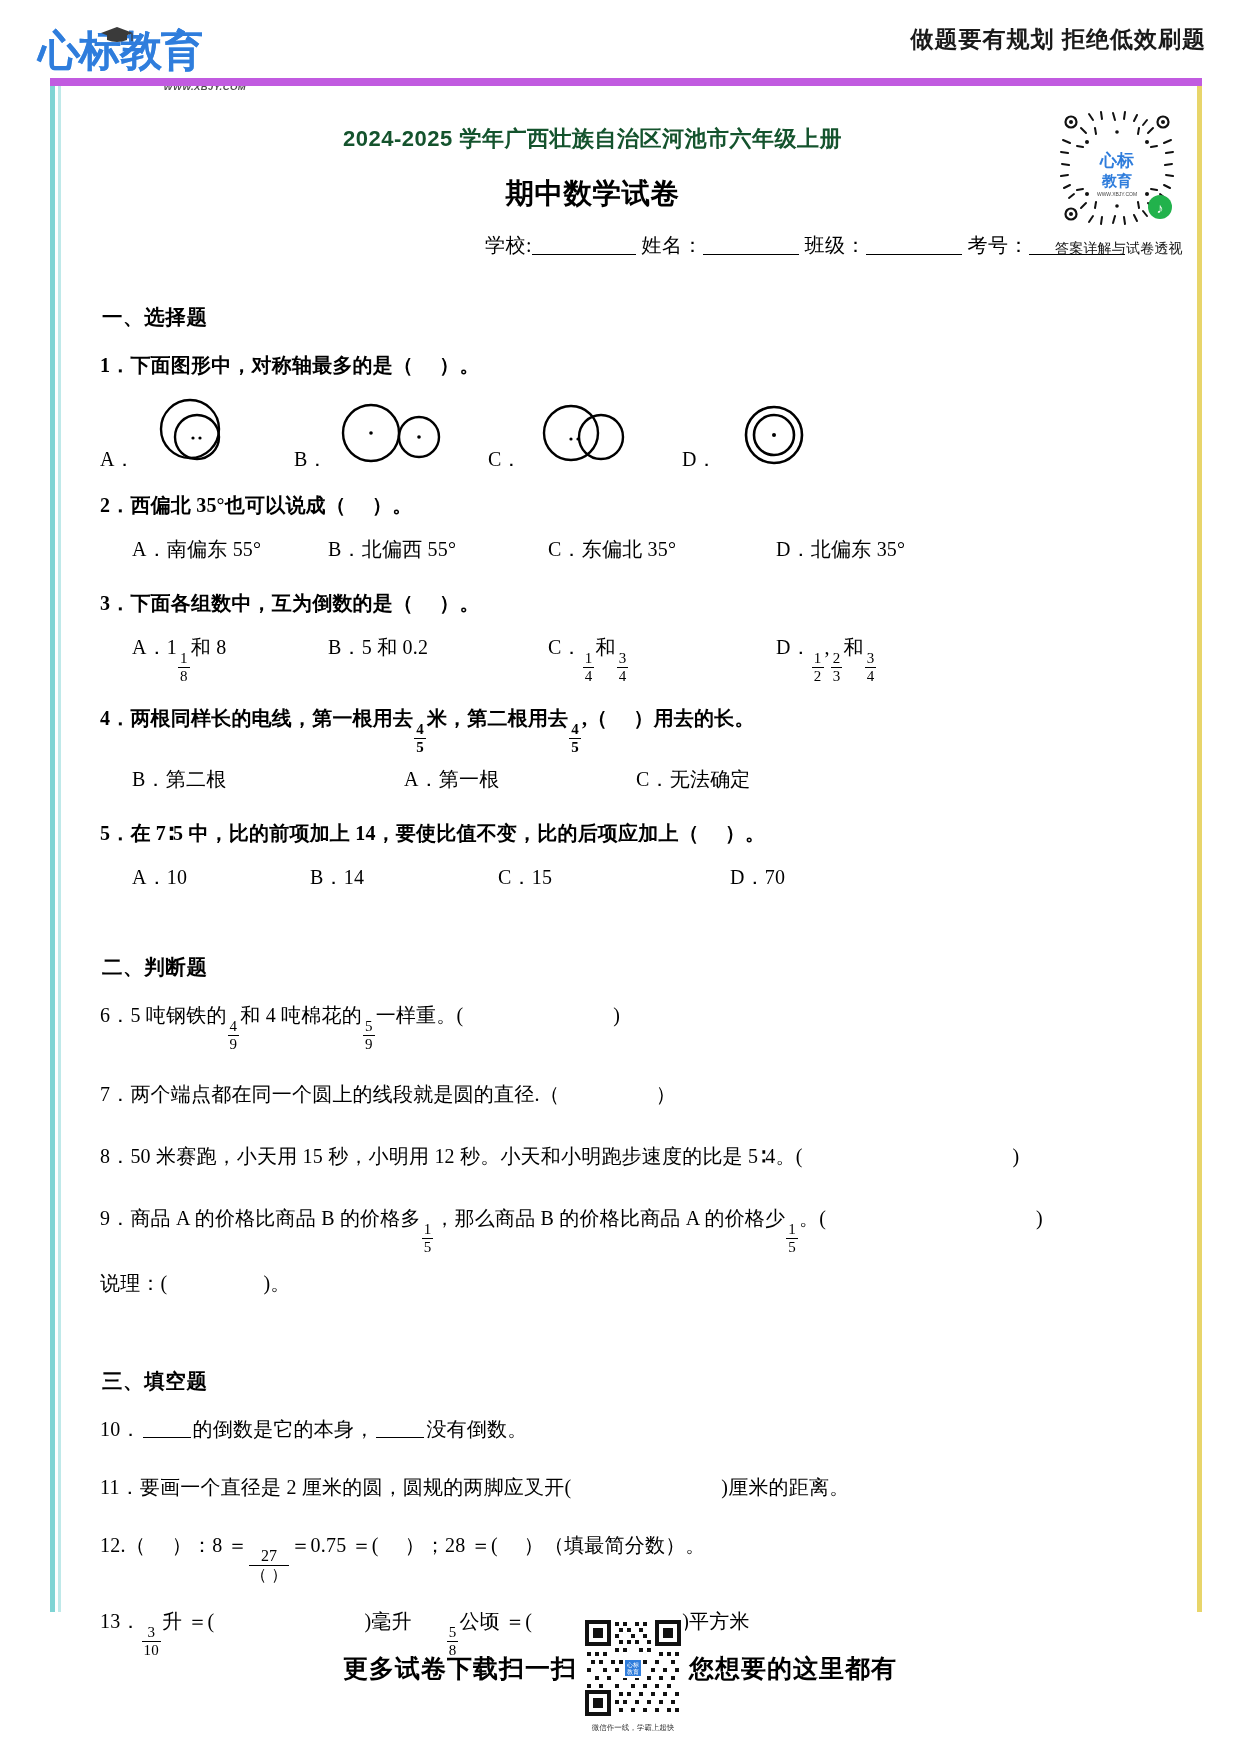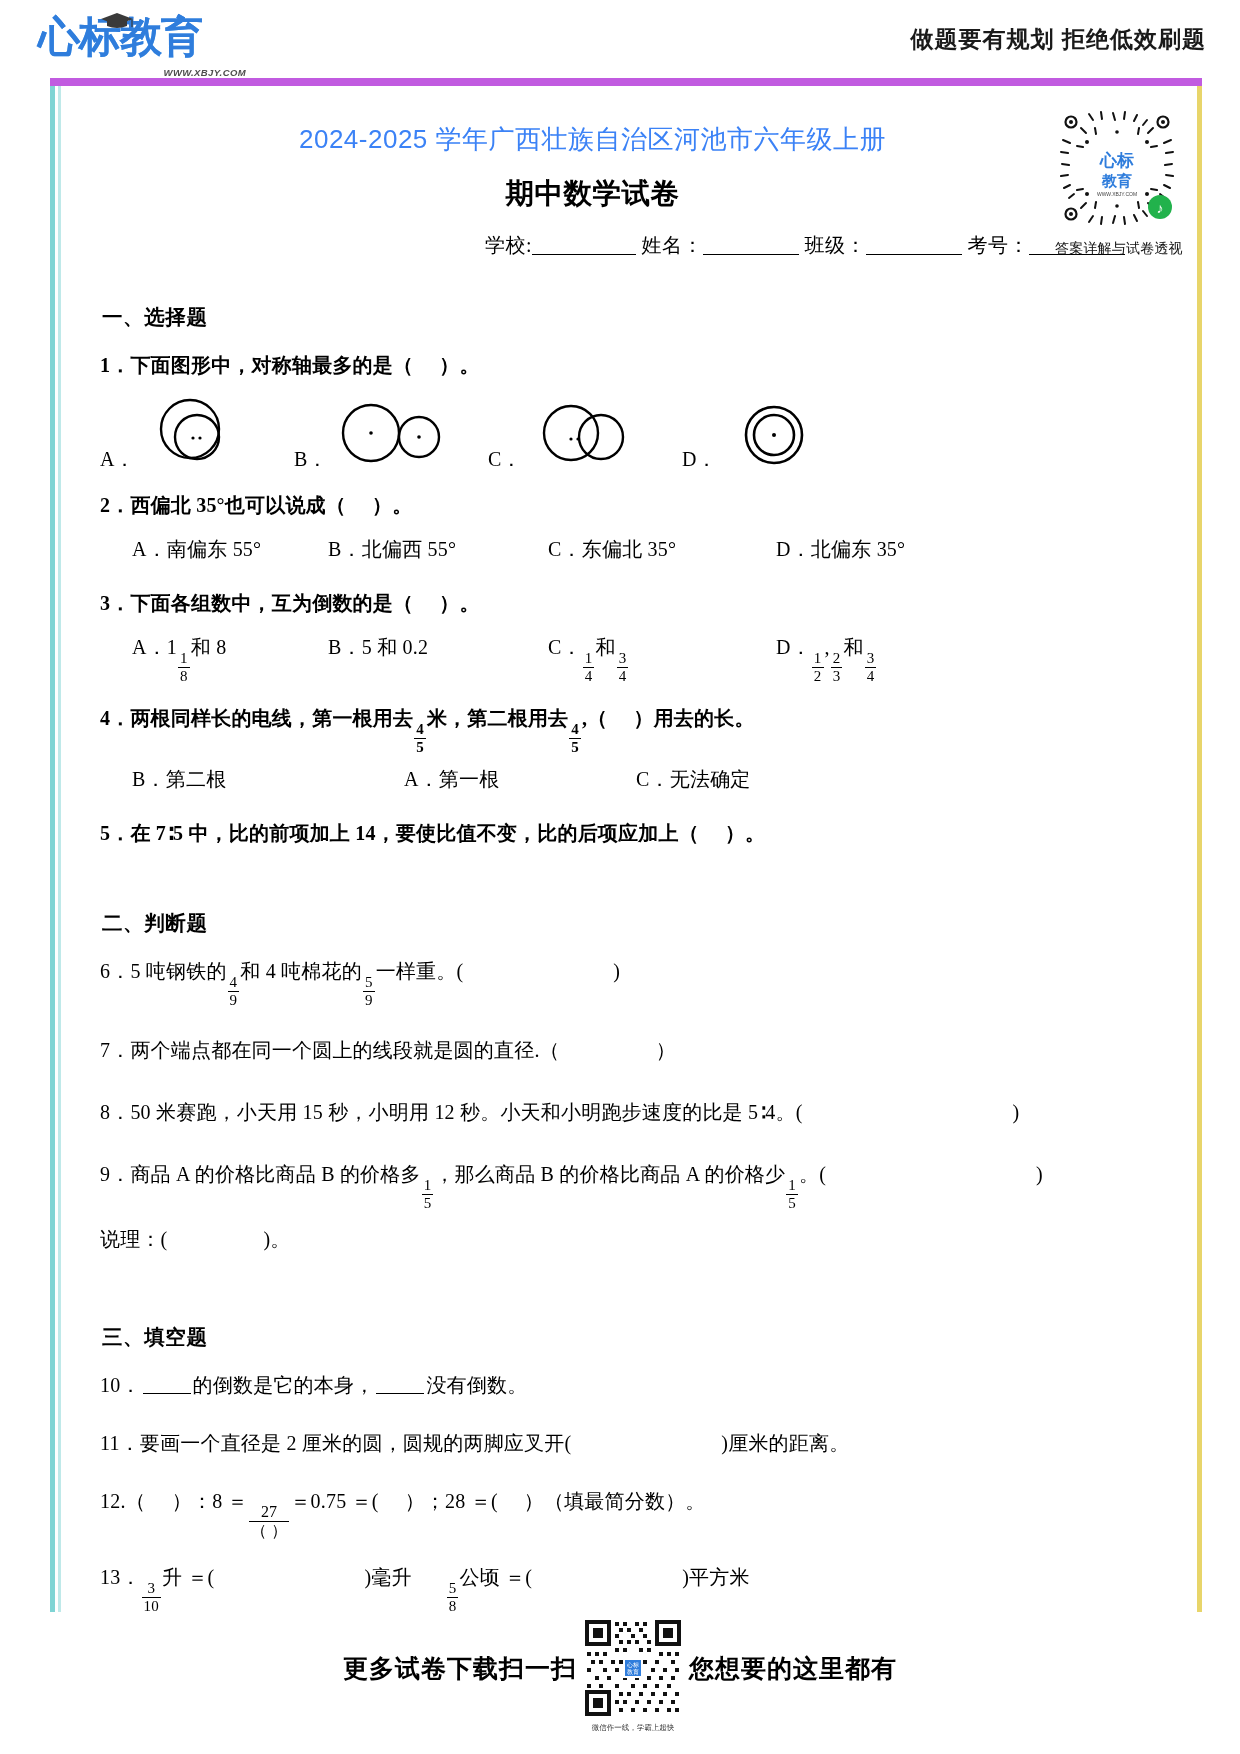--- a/index.html
+++ b/index.html
@@ -17,21 +17,21 @@
   
   .top-header {
     position: absolute;
     top: 0; left: 0;
     width: 1240px;
     height: 86px;
   }
   .brand-logo {
     position: absolute;
     left: 38px;
-    top: 14px;
+    top: 28px;
     width: 210px;
     height: 60px;
   }
   .brand-logo .brand-text {
     font-family: "Liberation Sans", sans-serif;
     font-weight: bold;
     font-size: 42px;
     letter-spacing: -1px;
     line-height: 46px;
     background: linear-gradient(180deg, #2f7ddc 0%, #57a8f2 55%, #8fd0ff 100%);
@@ -107,25 +107,25 @@
   .sheet {
     position: absolute;
     left: 70px;
     top: 96px;
     width: 1115px;
   }
 
   .exam-title {
     text-align: center;
     font-family: "Liberation Sans", sans-serif;
-    font-weight: normal;
-    font-size: 26px;
+    font-weight: bold;
+    font-size: 22px;
     line-height: 54px;
     letter-spacing: 0.5px;
-    color: #3b82f6;
+    color: #14532d;
     margin: 16px 0 0 0;
     padding-right: 70px;
   }
   .exam-subtitle {
     text-align: center;
     font-family: "Liberation Sans", sans-serif;
     font-weight: bold;
     font-size: 28.5px;
     line-height: 54px;
     letter-spacing: 0.5px;
@@ -475,20 +475,26 @@
       </span><span>,（</span><span class="paren-gap"></span><span>）用去的长。</span>
   </div>
   <div class="opts">
     <span style="width:272px">B．第二根</span>
     <span style="width:232px">A．第一根</span>
     <span>C．无法确定</span>
   </div>
 
   <div class="q tight">
     <span>5．</span><span>在 7∶5 中，比的前项加上 14，要使比值不变，比的后项应加上（</span><span class="paren-gap"></span><span>）。</span>
+  </div>
+  <div class="opts">
+    <span style="width:178px">A．10</span>
+    <span style="width:188px">B．14</span>
+    <span style="width:232px">C．15</span>
+    <span>D．70</span>
   </div>
 
   <div class="section-head" style="margin-top:56px">二、判断题</div>
 
   <div class="q" style="margin-bottom:22px">
     <span>6．</span><span>5 吨钢铁的</span><span class="frac">
         <span class="num">4</span>
         <span class="den">9</span>
       </span><span>和 4 吨棉花的</span><span class="frac">
         <span class="num">5</span>

